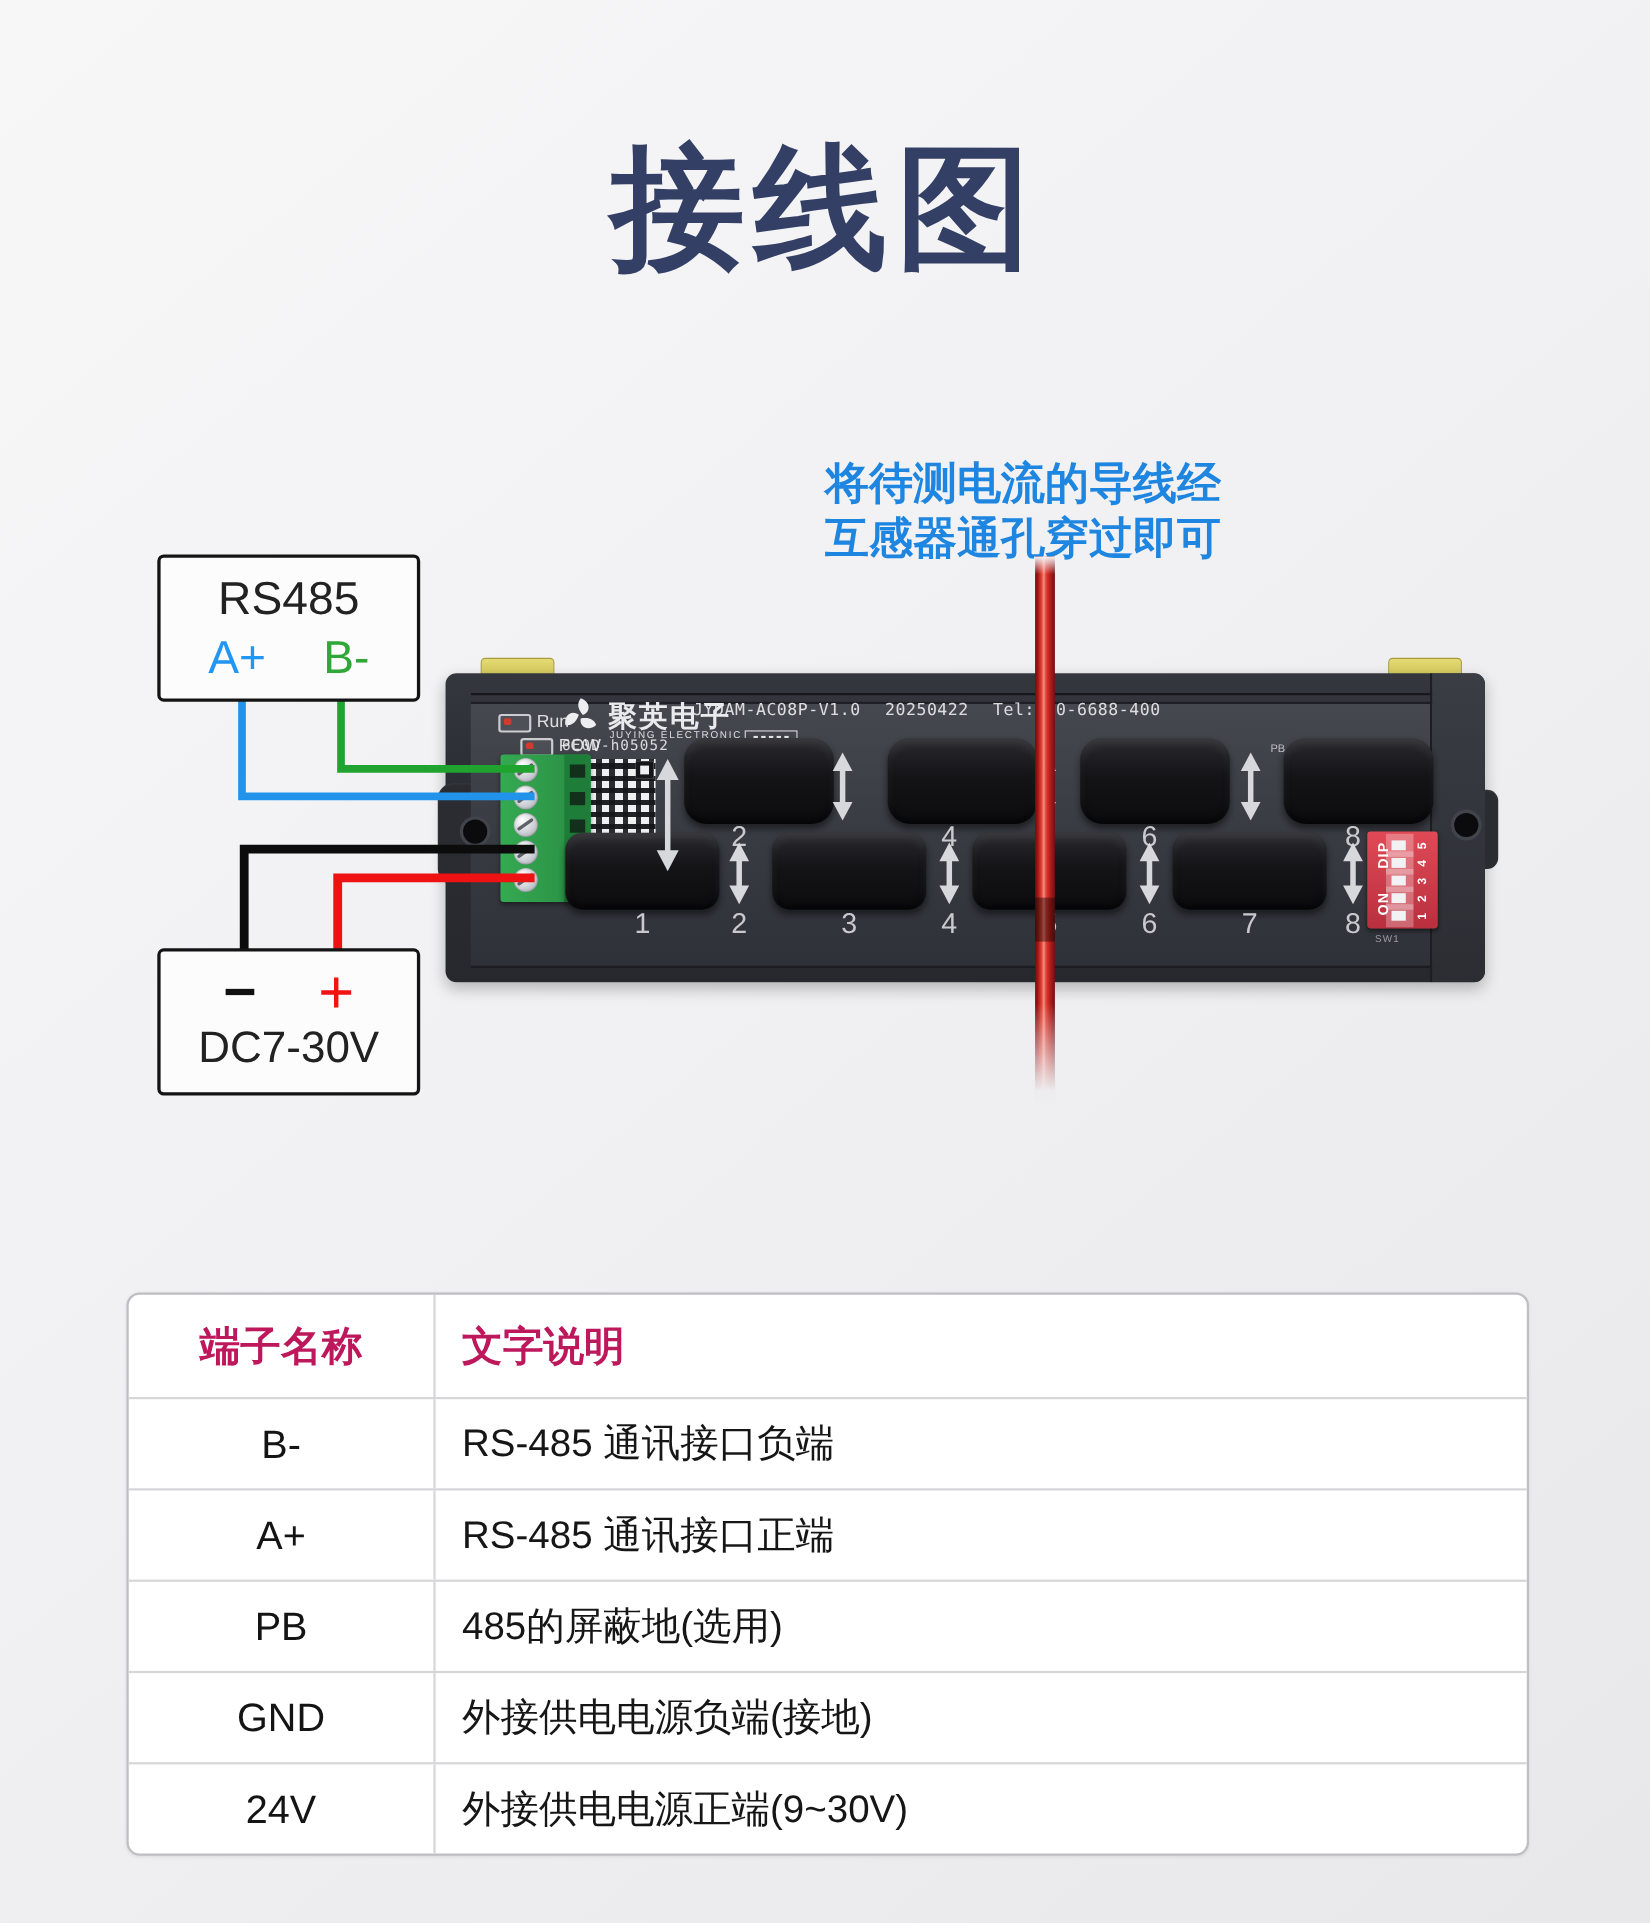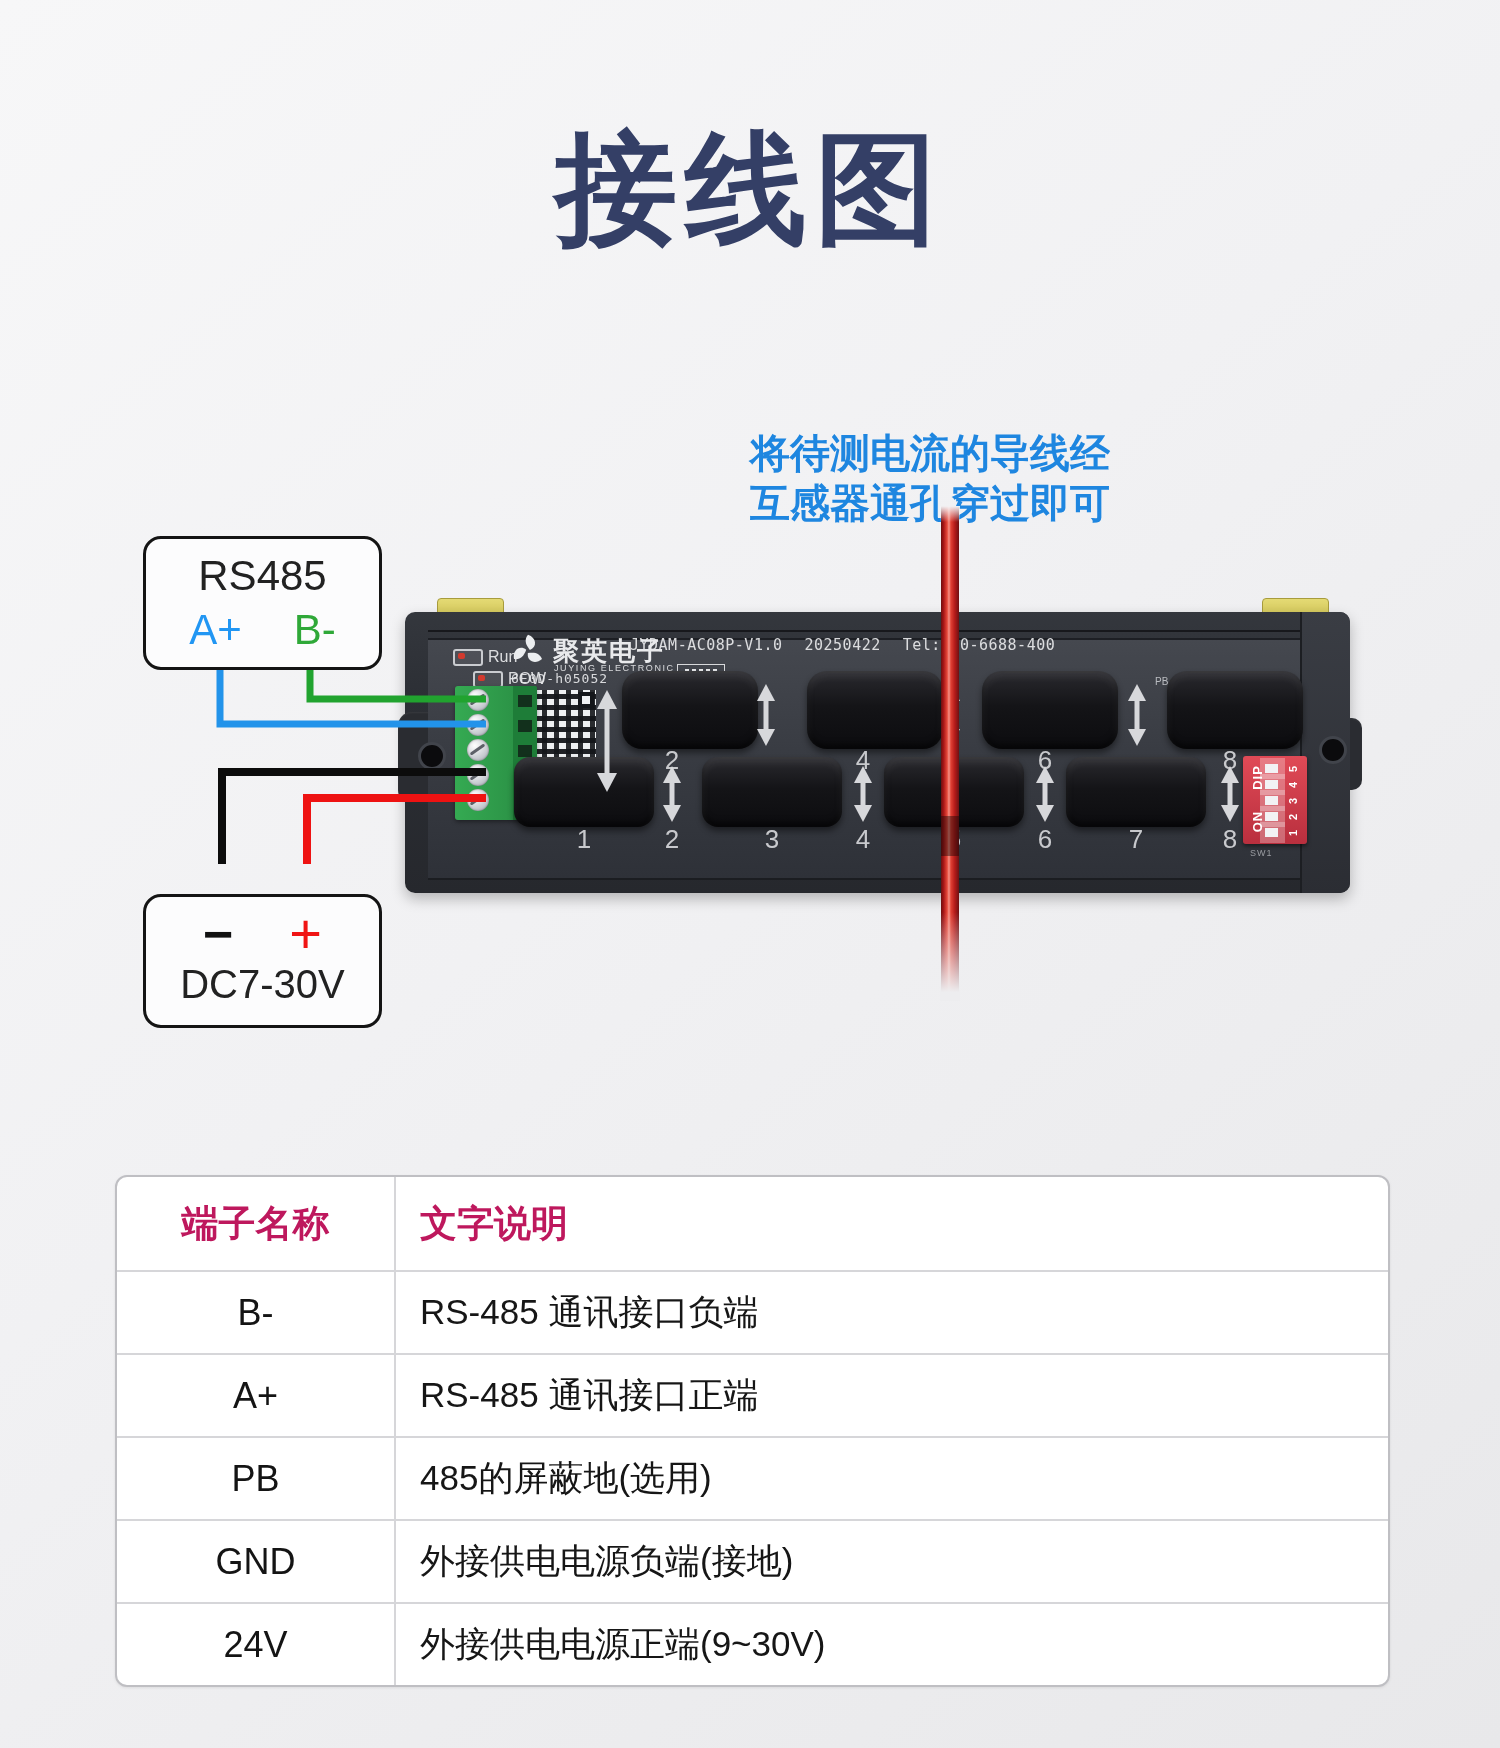--- a/index.html
+++ b/index.html
@@ -9,29 +9,28 @@
     font-family:"Liberation Sans","DejaVu Sans",sans-serif;
   }
   
   .page-title{
     position:absolute;left:0;right:0;top:128px;text-align:center;
     font-size:122px;font-weight:900;color:#343f66;letter-spacing:8px;line-height:1.0;
   }
   
   .annotation{
     position:absolute;left:750px;top:415px;
-    font-size:40px;line-height:50px;color:#1e86e0;font-weight:600;white-space:nowrap;margin-top:13px;
+    font-size:40px;line-height:50px;color:#1e86e0;font-weight:600;white-space:nowrap;
   }
   
   .wire-box{
     position:absolute;width:239px;height:134px;box-sizing:border-box;
-    border:3px solid #141414;border-radius:18px;background:#fcfcfd;
+    border:3px solid #141414;border-radius:6px;background:#fcfcfd;
     display:flex;flex-direction:column;justify-content:center;align-items:center;gap:6px;
     z-index:6;
-    margin-top:32px;
   }
   .rs485-box{left:143px;top:504px;}
   .dc-box{left:143px;top:862px;}
   .wire-box .box-title{font-size:42px;color:#222;font-weight:500;}
   .pin-row{display:flex;gap:52px;align-items:baseline;}
   .pin-a{color:#2196f3;font-size:42px;font-weight:500;}
   .pin-b{color:#2fa838;font-size:42px;font-weight:500;}
   .dc-signs{display:flex;gap:56px;align-items:center;margin-top:-4px;}
   .sign-minus{color:#111;font-size:52px;font-weight:700;line-height:40px;}
   .sign-plus{color:#f01414;font-size:56px;font-weight:500;line-height:44px;}

